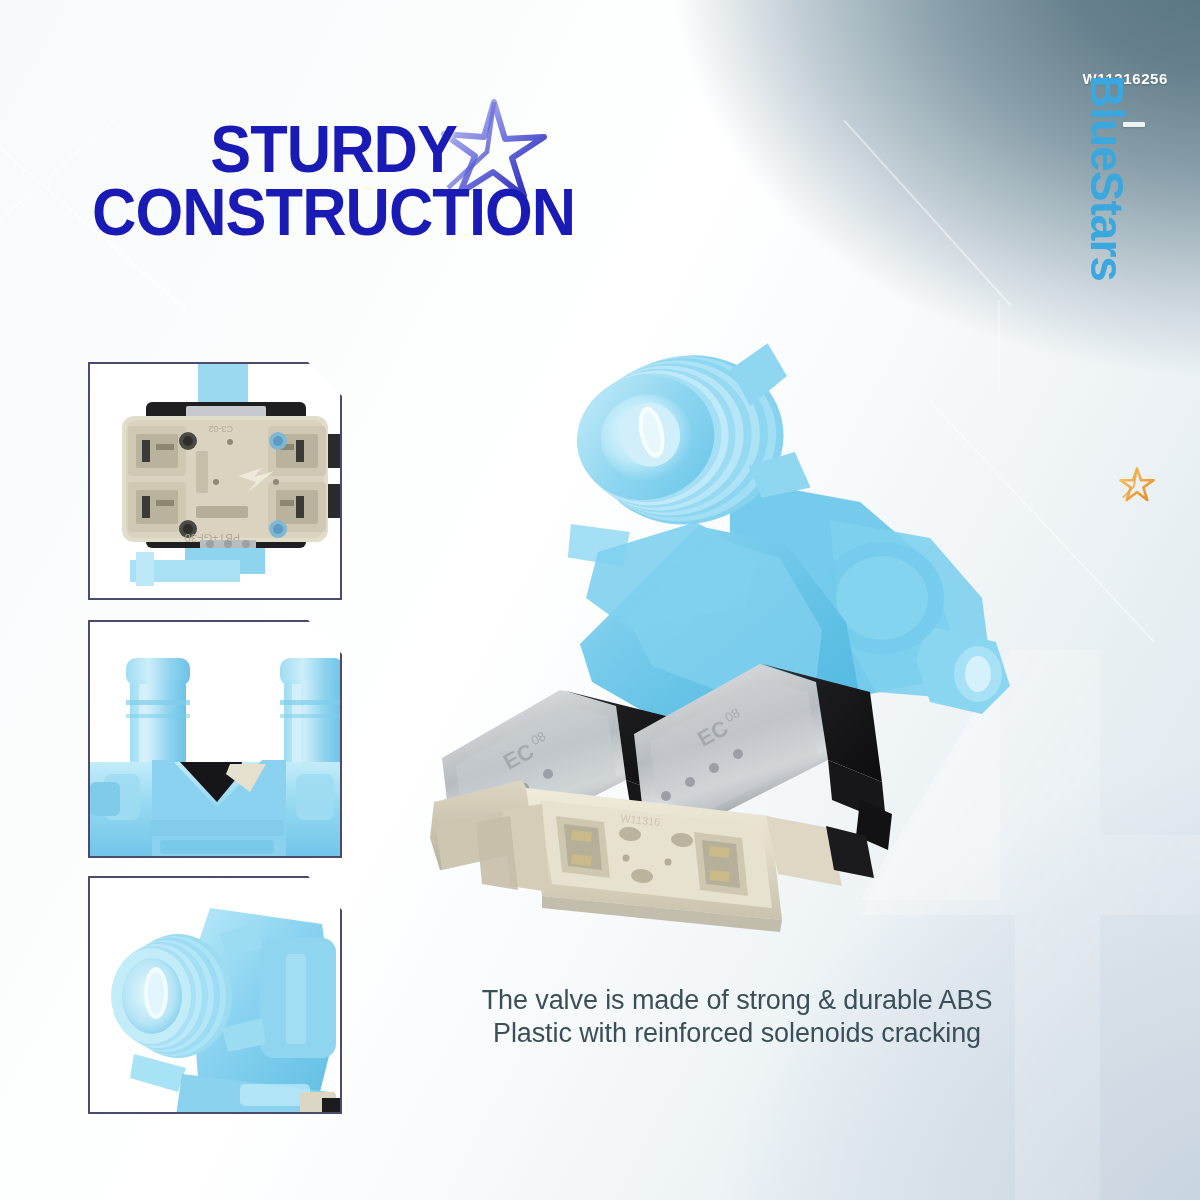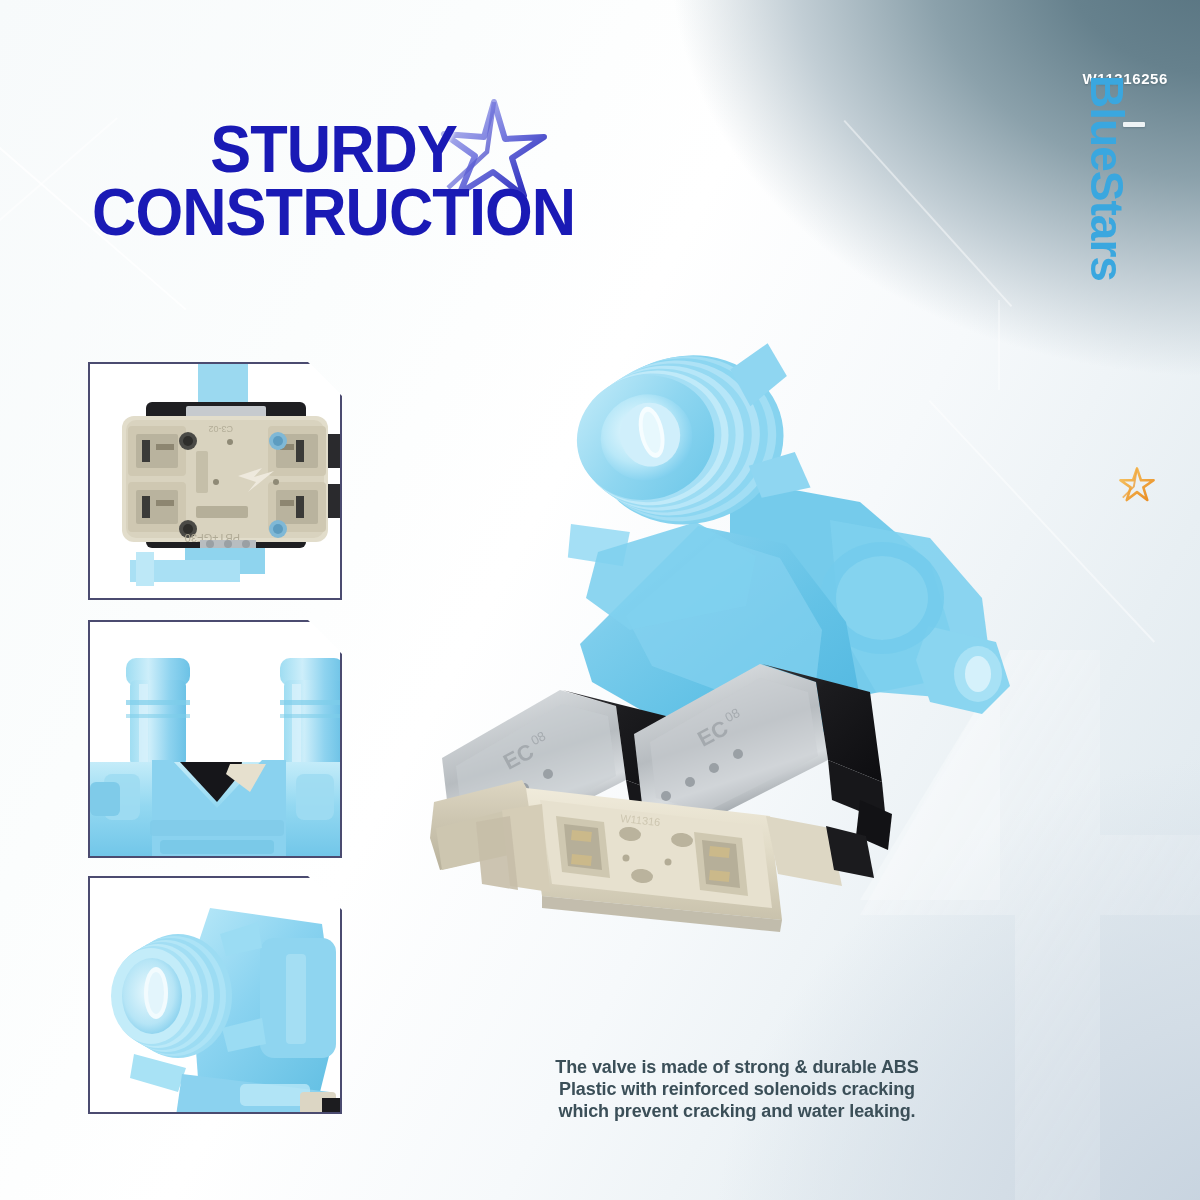--- a/index.html
+++ b/index.html
@@ -96,23 +96,23 @@
   .thumb-in { position:absolute; inset:0; overflow:hidden; background:#fff; }
   #thumb1 { top:362px; }
   #thumb2 { top:620px; }
   #thumb3 { top:876px; }
 
   
   #hero { position:absolute; left:430px; top:330px; width:590px; height:640px; }
 
   
   #body-copy {
-    position:absolute; left:437px; top:1056px; width:600px;
+    position:absolute; left:437px; top:984px; width:600px;
     color:#3b4f58;
-    font-size:18px; line-height:1.23; font-weight:bold;
+    font-size:27px; line-height:1.23; font-weight:normal;
     letter-spacing:-.1px;
   }
   #body-copy span { display:block; }
 </style>
 </head>
 <body>
 
 <div id="stage">
 
   <div class="hairline hl-a"></div>
@@ -467,16 +467,15 @@
 
     <path d="M336 486 L400 498 L412 556 L348 544 Z" fill="#ddd7c4"></path>
     <path d="M396 496 L436 506 L444 548 L404 540 Z" fill="#1b1b1e"></path>
 
     <path d="M112 566 L352 590 L350 602 L112 578 Z" fill="#b5ae98" opacity=".8"></path>
   </svg>
 
   <div id="body-copy">
     <span>The valve is made of strong &amp; durable ABS</span>
     <span>Plastic with reinforced solenoids cracking</span>
-    <span>which prevent cracking and water leaking.</span>
   </div>
 
 </div>
 
 </body></html>

